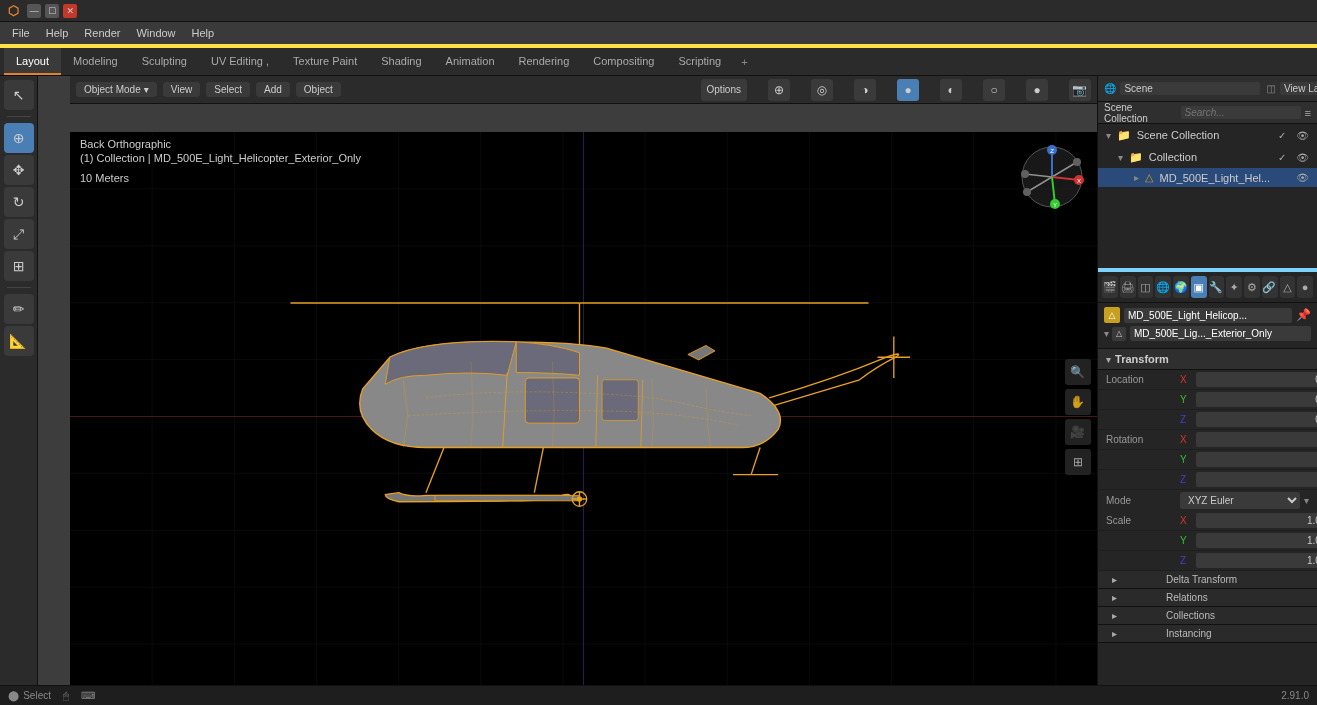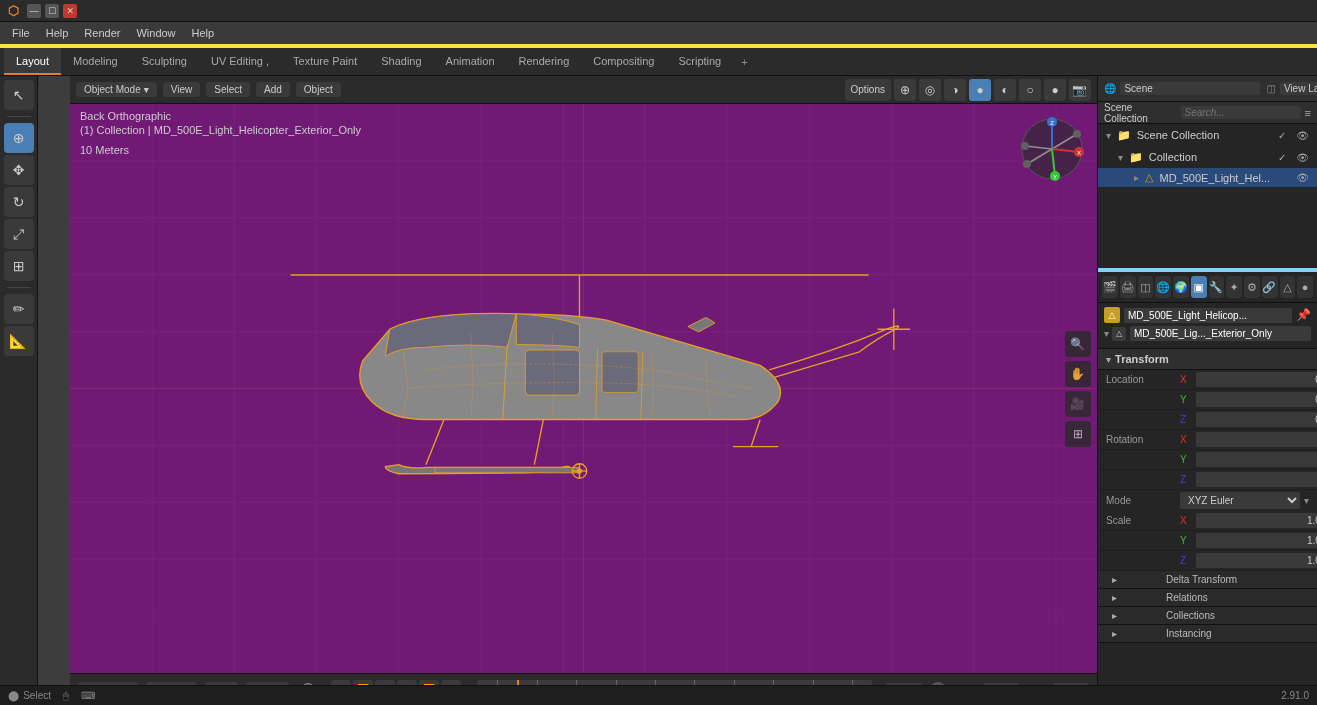--- a/index.html
+++ b/index.html
@@ -162,42 +162,43 @@
       font-size: 10px;
       color: #ccc;
       cursor: pointer;
       display: flex;
       align-items: center;
       gap: 3px;
     }
     .vp-icons {
       display: flex;
       align-items: center;
-      gap: 3px;
+      gap: 21px;
       margin-left: auto;
     }
     .vp-icon-btn {
       width: 22px;
       height: 22px;
       background: #3a3a3a;
       border-radius: 3px;
       display: flex;
       align-items: center;
       justify-content: center;
       cursor: pointer;
       color: #ccc;
       font-size: 12px;
     }
 
     
     #viewport-canvas {
       position: relative;
       height: calc(100% - 28px - 32px);
-      background: #701a75;
+      background: #000000;
       overflow: hidden;
+      margin-top: 28px;
     }
     .viewport-info {
       position: absolute;
       top: 6px;
       left: 10px;
       color: #ccc;
       font-size: 11px;
       pointer-events: none;
     }
     .viewport-info div { margin-bottom: 2px; }

